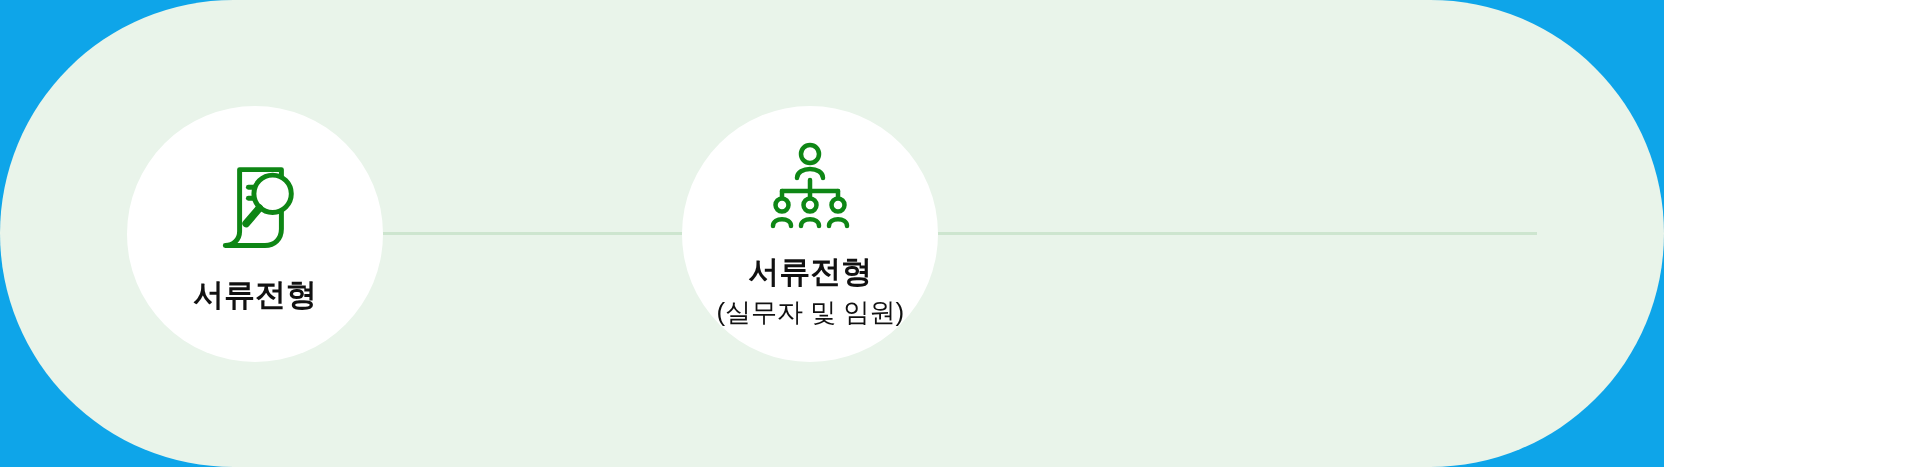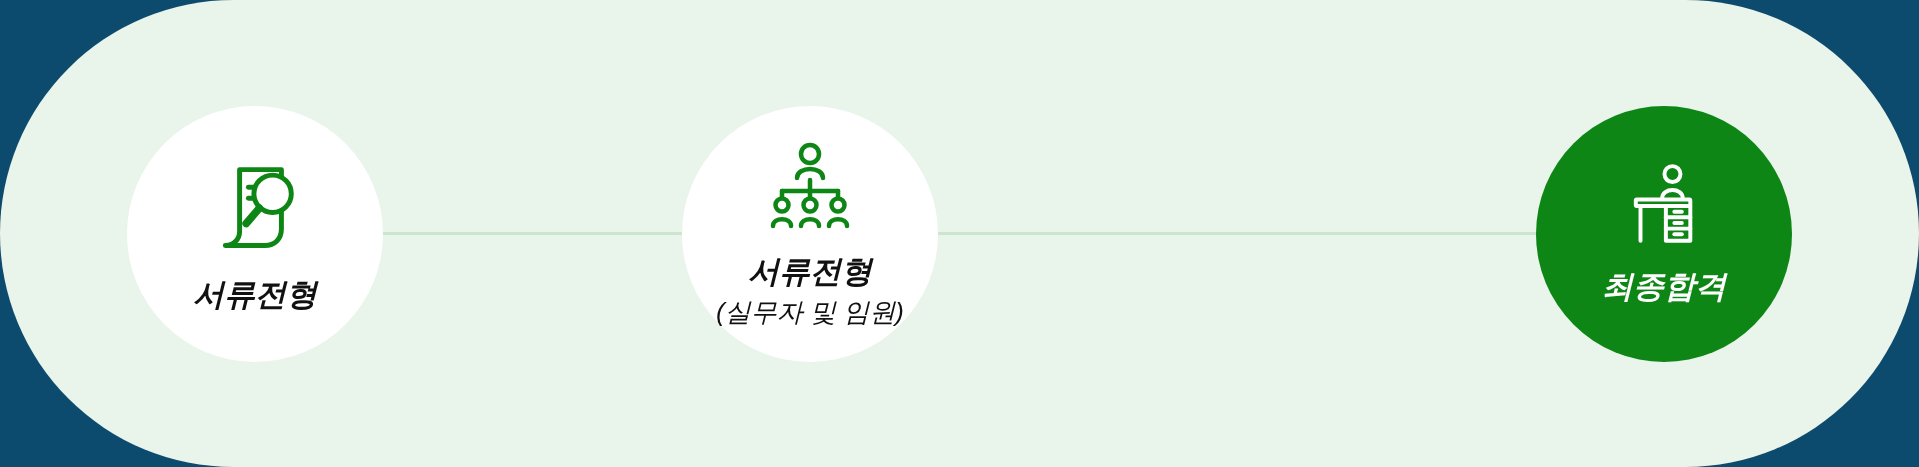--- a/index.html
+++ b/index.html
@@ -2,25 +2,24 @@
 <html style="--color-background: #e9f4ea; --color-accent: #0e8615; --color-circle: #ffffff; --color-connector: #cde5cf; --color-text: #111111; --color-highlight_text: #ffffff;"><head>
 <meta charset="utf-8">
 <style>
   html, body {
     margin: 0;
     padding: 0;
     background: #ffffff;
     font-family: "Liberation Sans", "DejaVu Sans", sans-serif;
   }
   .stage {
-    width: 1919px;
+    width: 1664px;
     height: 467px;
     position: relative;
-    background: #0c4a6e;
-    font-style: italic;
+    background: #0ea5e9;
   }
   .pill {
     position: absolute;
     inset: 0;
     background: var(--color-background, #e9f4ea);
     border-radius: 234px;
     display: flex;
     align-items: center;
     padding: 0 127px;
     box-sizing: border-box;
@@ -112,32 +111,15 @@
       </span>
       <div class="label">서류전형</div>
       <div class="sublabel">(실무자 및 임원)</div>
     </div>
 
     <div class="connector"></div>
 
 
     <div class="connector"></div>
 
-    <div class="circle highlight">
-      <span class="icon">
-        <svg width="94" height="94" viewBox="0 0 100 100" fill="none" stroke="currentColor" stroke-width="4.2" stroke-linecap="round" stroke-linejoin="round">
-          <circle cx="59" cy="15" r="8.5"></circle>
-          <path d="M48 41 C48 29 70 29 70 41"></path>
-          <rect x="20" y="42" width="58" height="7" rx="1"></rect>
-          <path d="M25 49 V86"></path>
-          <rect x="52" y="49" width="26" height="37"></rect>
-          <path d="M52 61 H78"></path>
-          <path d="M52 73 H78"></path>
-          <path d="M61 55 H69"></path>
-          <path d="M61 67 H69"></path>
-          <path d="M61 79 H69"></path>
-        </svg>
-      </span>
-      <div class="label">최종합격</div>
-    </div>
 
   </div>
 </div>
 
 </body></html>

